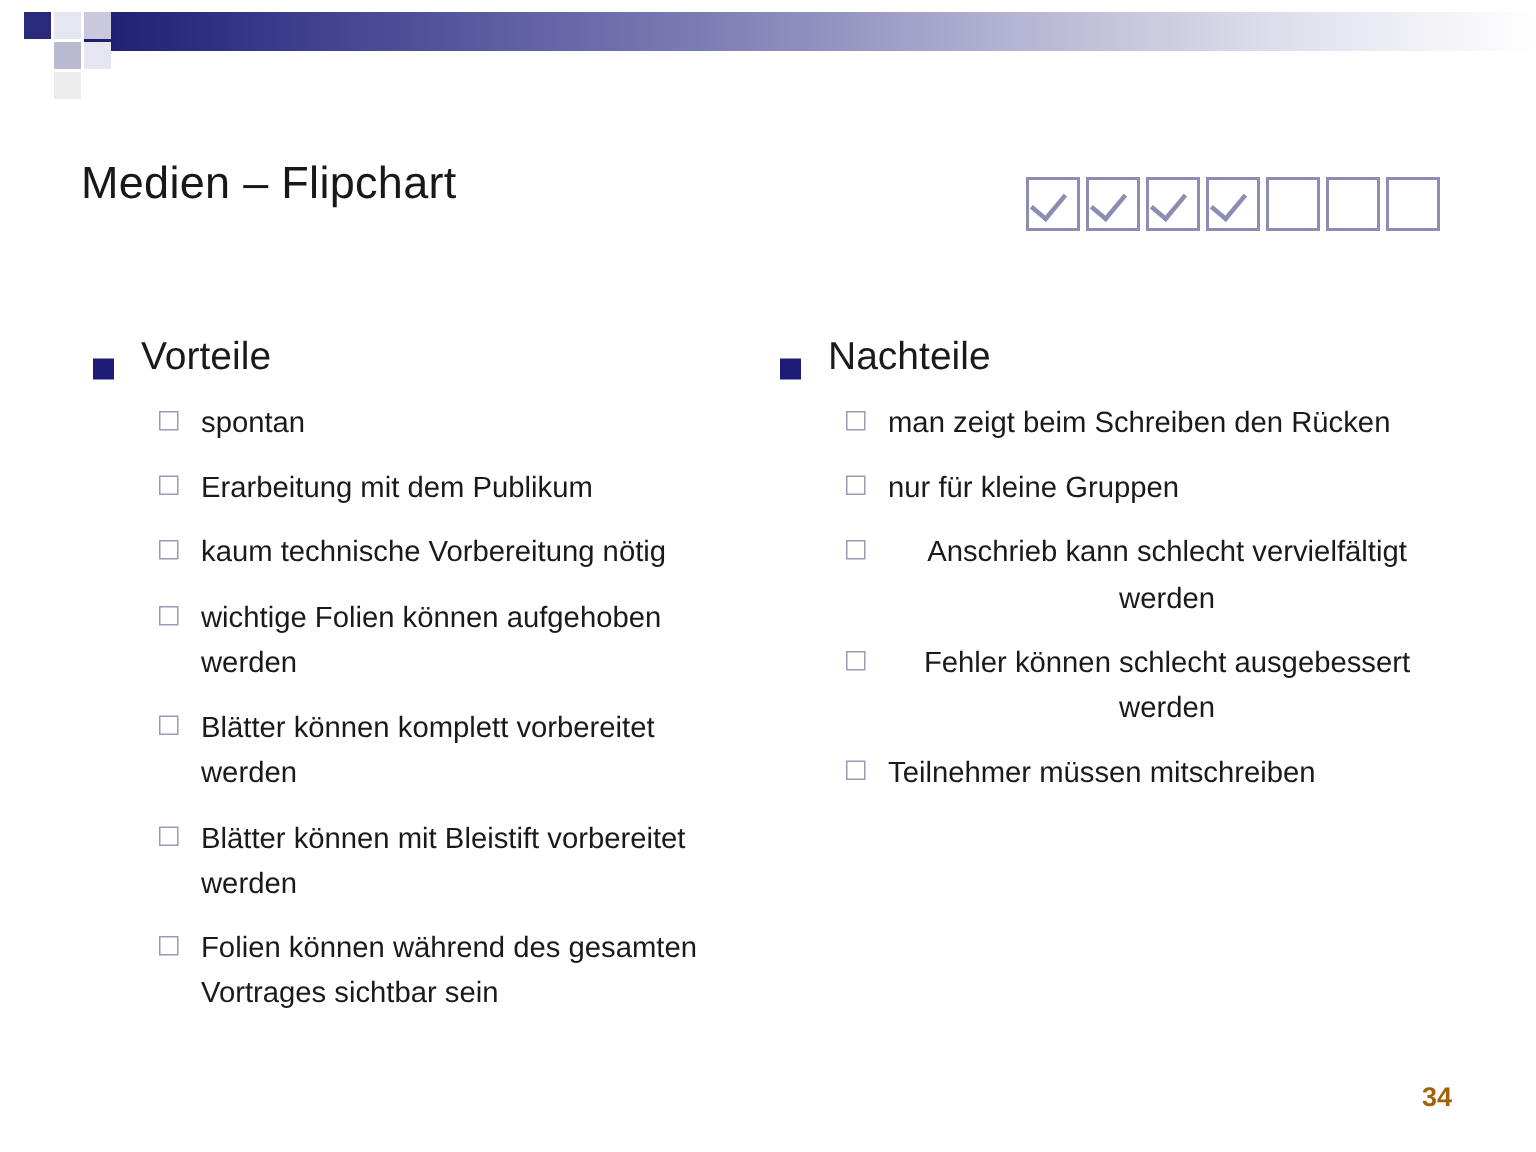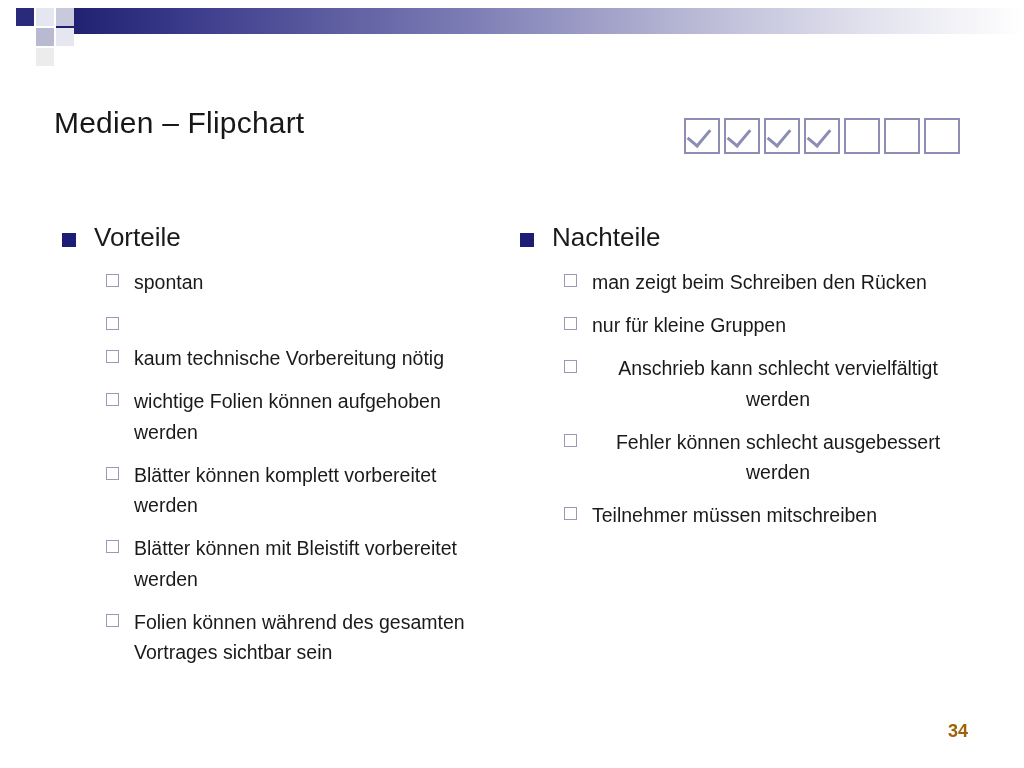--- a/index.html
+++ b/index.html
@@ -97,21 +97,21 @@
     padding-right: 18px;
   }
   .col-right {
     width: 504px;
     padding-left: 0px;
     padding-right: 60px;
   }
 
   .head-row {
     display: flex;
-    align-items: flex-start;
+    align-items: flex-end;
   }
   .head-bullet {
     width: 14px;
     height: 14px;
     background: #1d1d78;
     margin-top: 11px;
     margin-right: 18px;
     flex: none;
   }
   .head-text {
@@ -190,20 +190,21 @@
         <div class="head-bullet"></div>
         <div class="head-text">Vorteile</div>
       </div>
       <ul class="sublist">
         <li>
           <span class="sub-bullet"></span>
           <span class="sub-text">spontan</span>
         </li>
         <li>
           <span class="sub-bullet"></span>
+          <span class="sub-text">Erarbeitung mit dem Publikum</span>
         </li>
         <li>
           <span class="sub-bullet"></span>
           <span class="sub-text">kaum technische Vorbereitung nötig</span>
         </li>
         <li>
           <span class="sub-bullet"></span>
           <span class="sub-text">wichtige Folien können aufgehoben werden</span>
         </li>
         <li>

